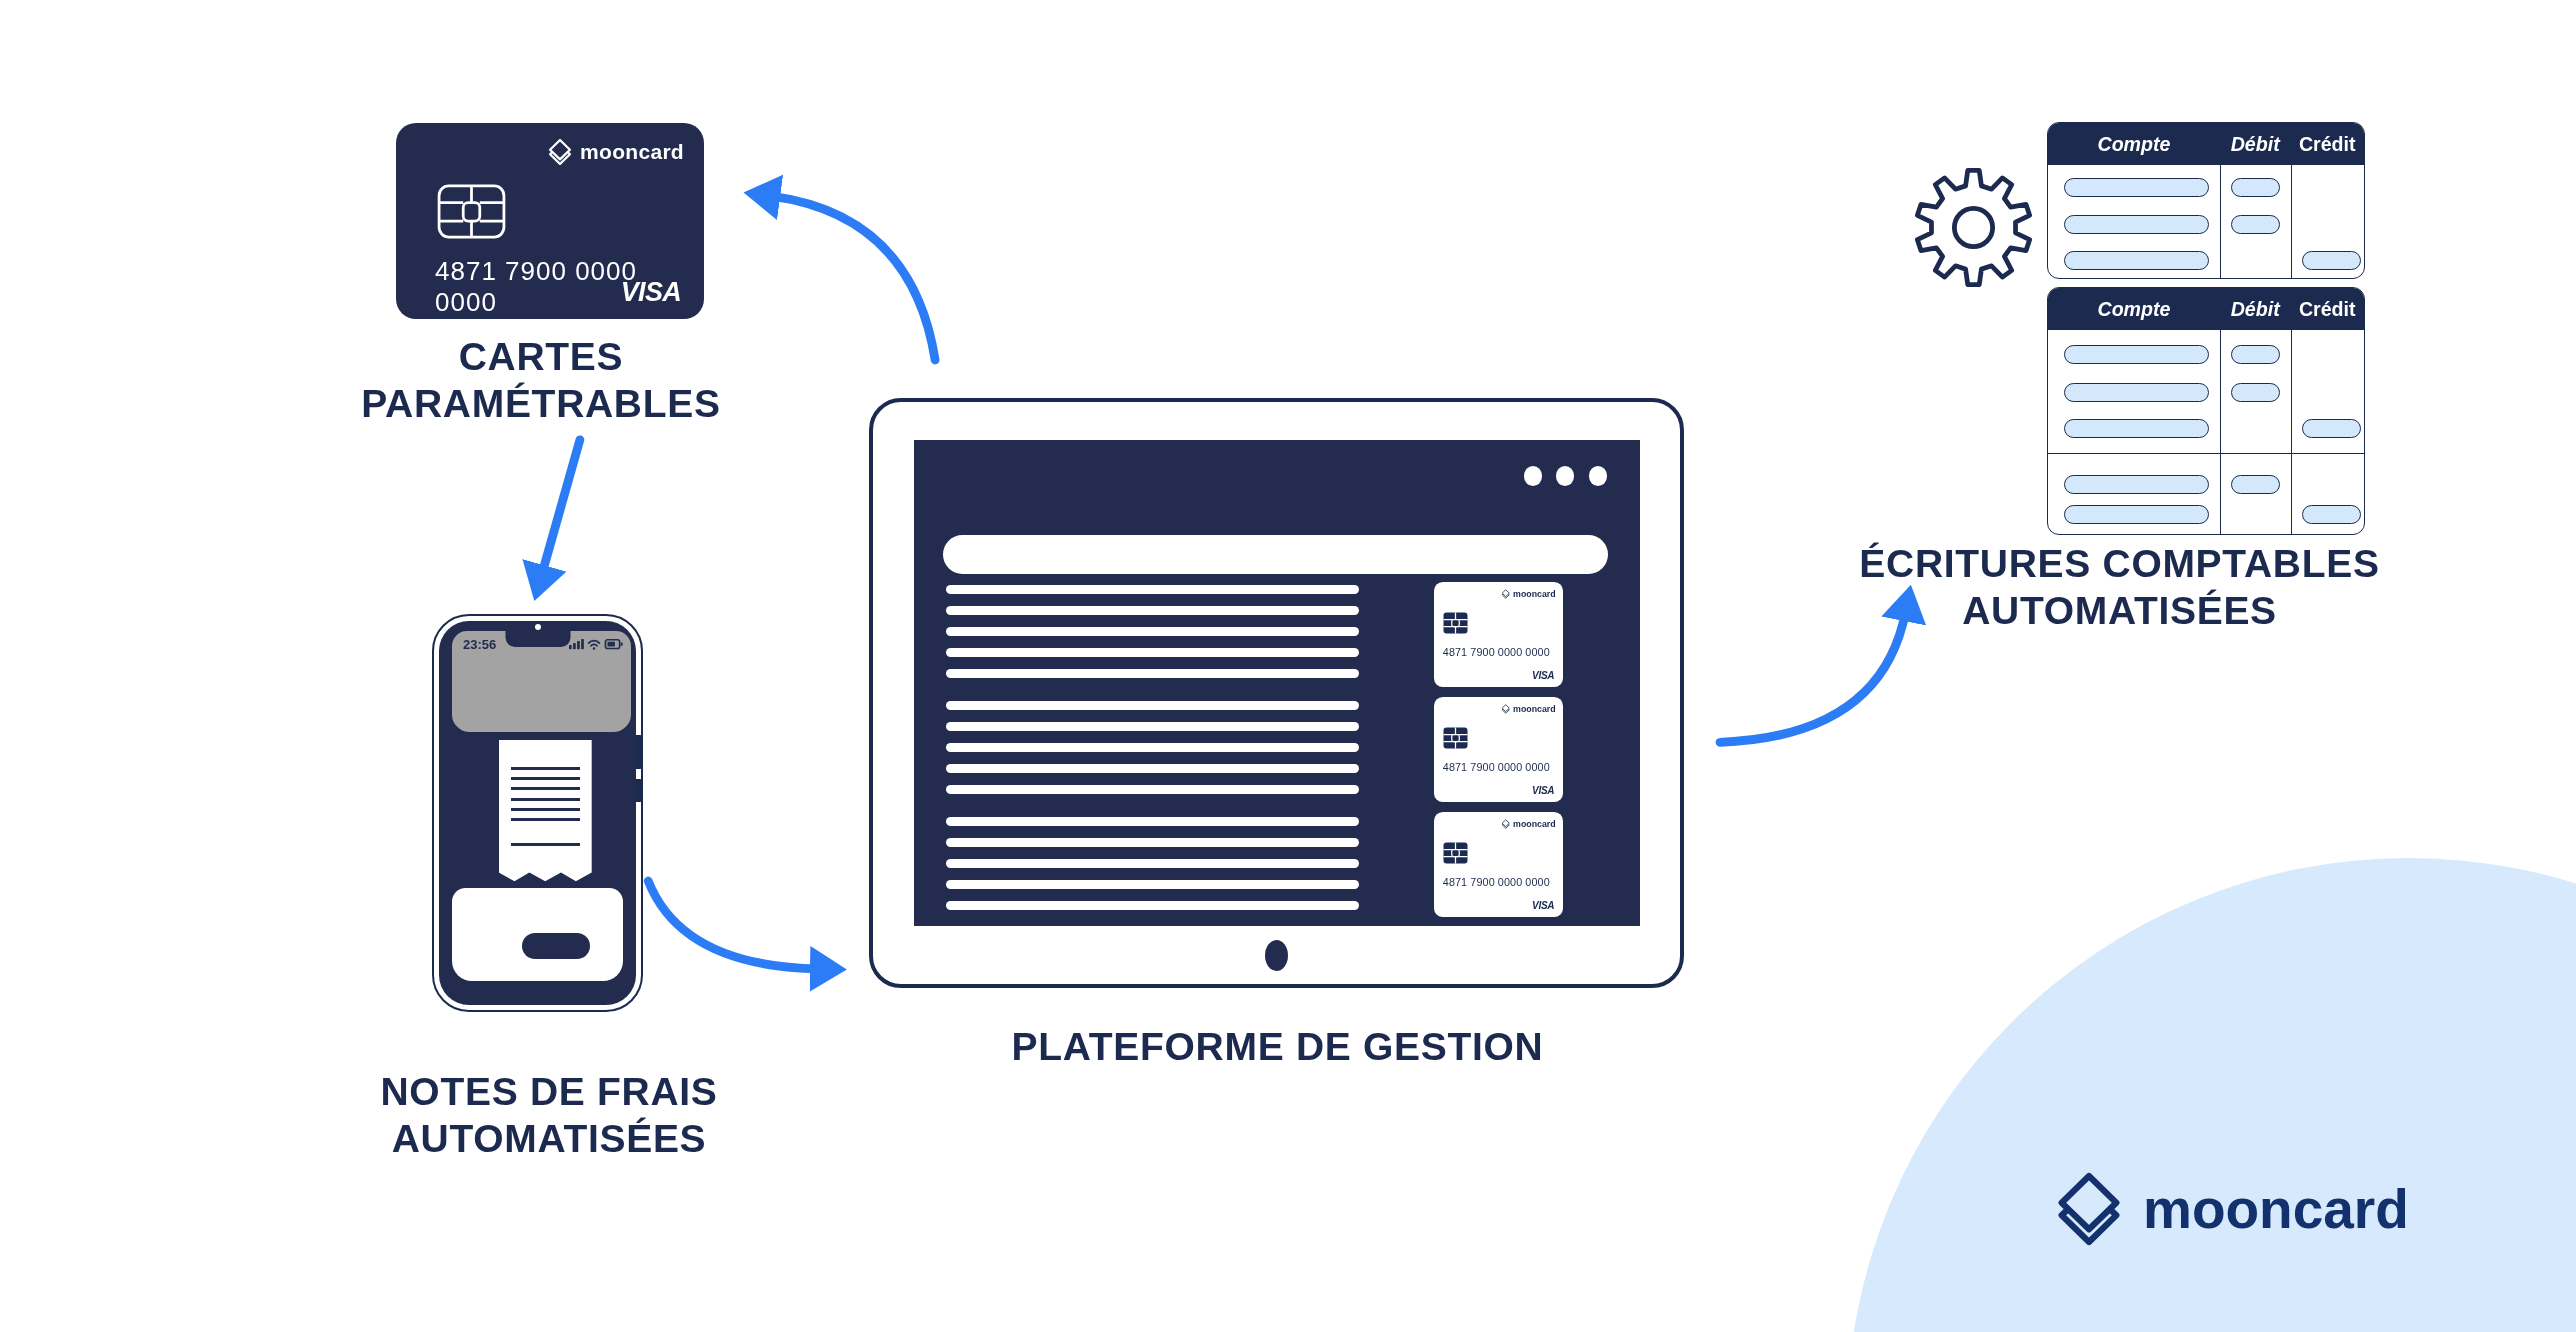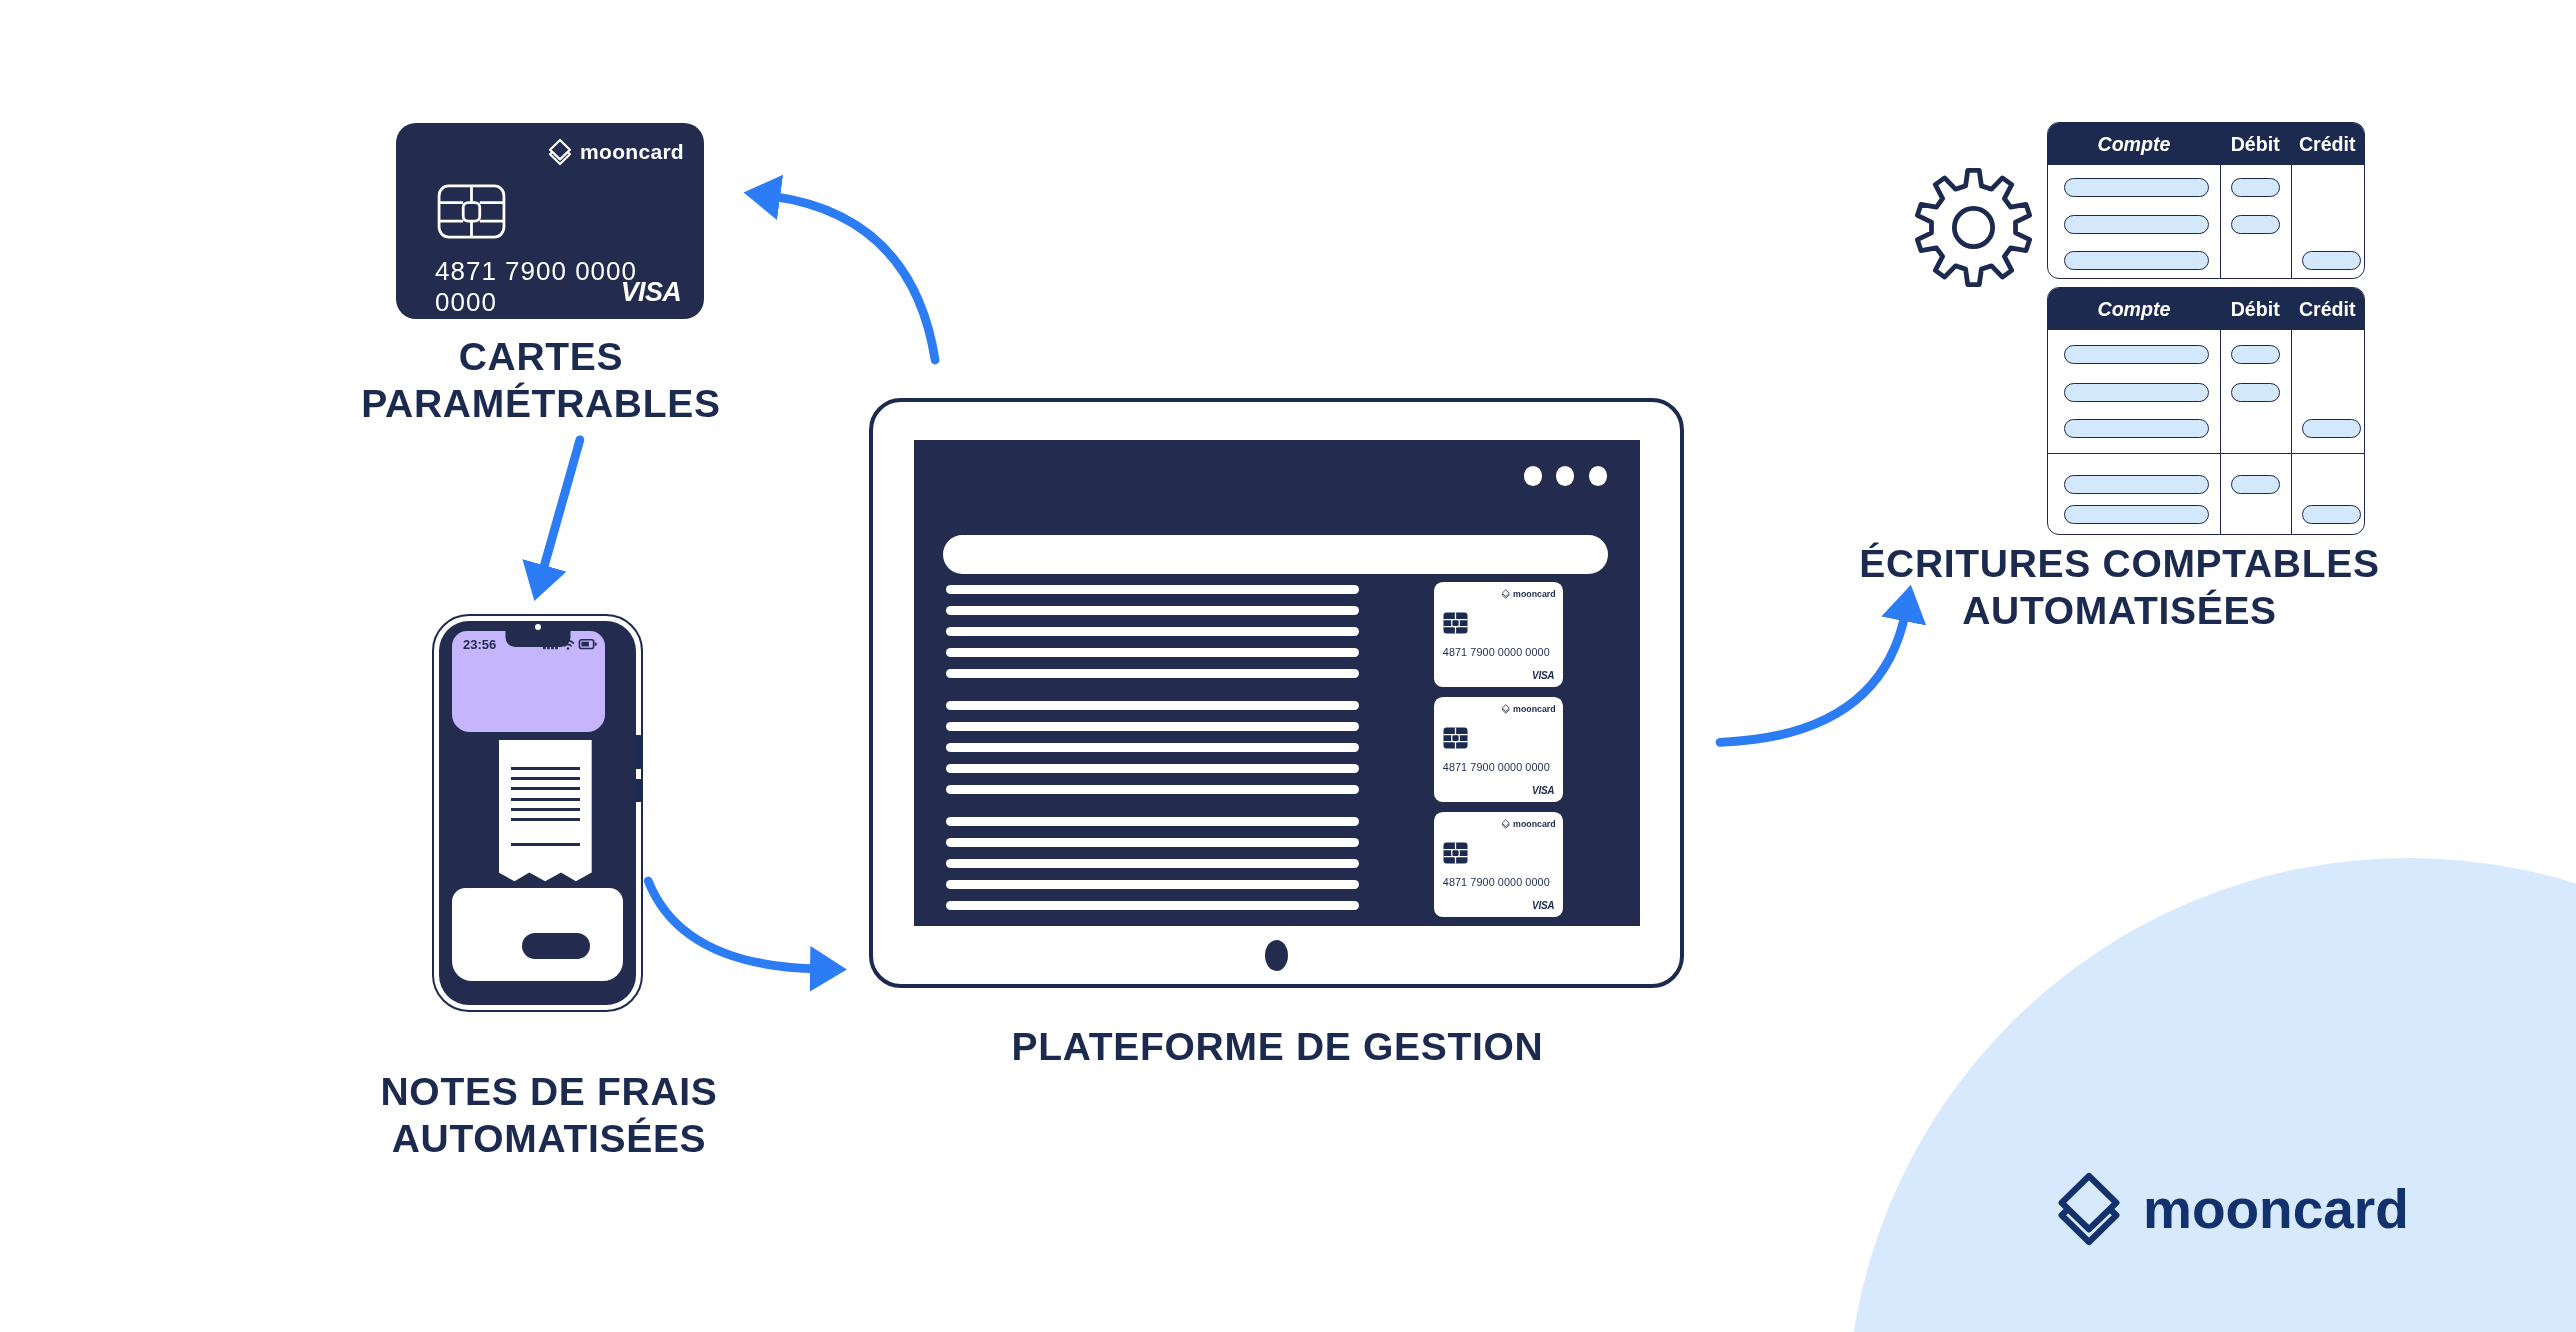--- a/index.html
+++ b/index.html
@@ -24,21 +24,21 @@
   .biglabel{position:absolute;z-index:3;text-align:center;font-weight:bold;color:#1b2a4e;
             font-size:39px;line-height:47px;letter-spacing:0.7px;}
   .lbl-cards{left:284px;top:333px;width:514px;}
   .lbl-notes{left:292px;top:1068px;width:514px;}
   .lbl-platform{left:966px;top:1023px;width:623px;}
   .lbl-entries{left:1832px;top:540px;width:575px;}
   
   .phone{position:absolute;left:432px;top:614px;width:211px;height:398px;background:#fff;
          border:2px solid #1b2a4e;border-radius:37px;padding:4.7px;box-sizing:border-box;z-index:3;}
   .phone-body{position:relative;width:100%;height:100%;background:#232c4f;border-radius:30px;}
-  .phone-screen-top{position:absolute;left:13.5px;top:10.8px;width:153px;height:101px;background:#c4b5fd;
+  .phone-screen-top{position:absolute;left:13.5px;top:10.8px;width:179px;height:101px;background:#a3a3a3;
                     border-radius:15px 15px 17.6px 17.6px;}
   .phone-notch{position:absolute;left:50%;top:10.8px;transform:translateX(-50%);width:65px;height:16px;
                background:#232c4f;border-radius:0 0 9.5px 9.5px;}
   .phone-cam{position:absolute;left:50%;top:3.4px;transform:translateX(-50%);width:6px;height:6px;
              border-radius:50%;background:#fff;}
   .phone-time{position:absolute;left:10.8px;top:5.4px;font-size:13px;font-weight:bold;color:#232c4f;}
   .phone-status{position:absolute;right:8px;top:6px;}
   .receipt{position:absolute;left:60px;top:119px;width:93px;height:146px;background:#fff;
            clip-path:polygon(0 0,100% 0,100% 91%,83% 97%,67% 91%,50% 97%,33% 91%,17% 97%,0 91%);}
   .receipt .rl{position:absolute;left:12px;right:12px;height:3.4px;background:#232c4f;}
@@ -66,21 +66,21 @@
             background:#232c4f;}
   
   .gear{position:absolute;left:1912px;top:166px;width:123px;height:123px;z-index:3;}
   
   .acct-table{position:absolute;left:2047px;width:318px;background:#fff;border:1.7px solid #1b2a4e;
               border-radius:12px;overflow:hidden;box-sizing:border-box;z-index:3;}
   .t1{top:122px;height:157px;} .t2{top:287px;height:248px;}
   .t-head{display:flex;height:42px;background:#1b2a4e;color:#fff;font-weight:bold;font-size:19.6px;
           align-items:center;}
   .t-head span{text-align:center;}
-  .t-head .c1{width:173px;font-style:italic;} .t-head .c2{width:71px;} .t-head .c3{width:74px;}
+  .t-head .c1{width:173px;font-style:italic;} .t-head .c2{width:71px;font-style:italic;} .t-head .c3{width:74px;}
   .vd{position:absolute;top:42px;bottom:0;width:1.4px;background:#1b2a4e;}
   .hd{position:absolute;left:0;right:0;top:165px;height:1.4px;background:#1b2a4e;}
   .pill{position:absolute;height:19px;background:#d4e8fc;border:1.7px solid #1b2a4e;
         border-radius:10px;box-sizing:border-box;}
   .pill.compte{left:15.6px;width:145px;} .pill.debit{left:183px;width:49px;} .pill.credit{left:254px;width:59px;}
   
   .footer-logo{position:absolute;left:2054px;top:1169px;display:flex;align-items:center;gap:19px;z-index:4;}
   .footer-logo .mc-diamond{width:70px;height:80px;}
   .footer-logo .fbrand{font-size:55px;font-weight:bold;color:#12316d;letter-spacing:0;}
 </style>

